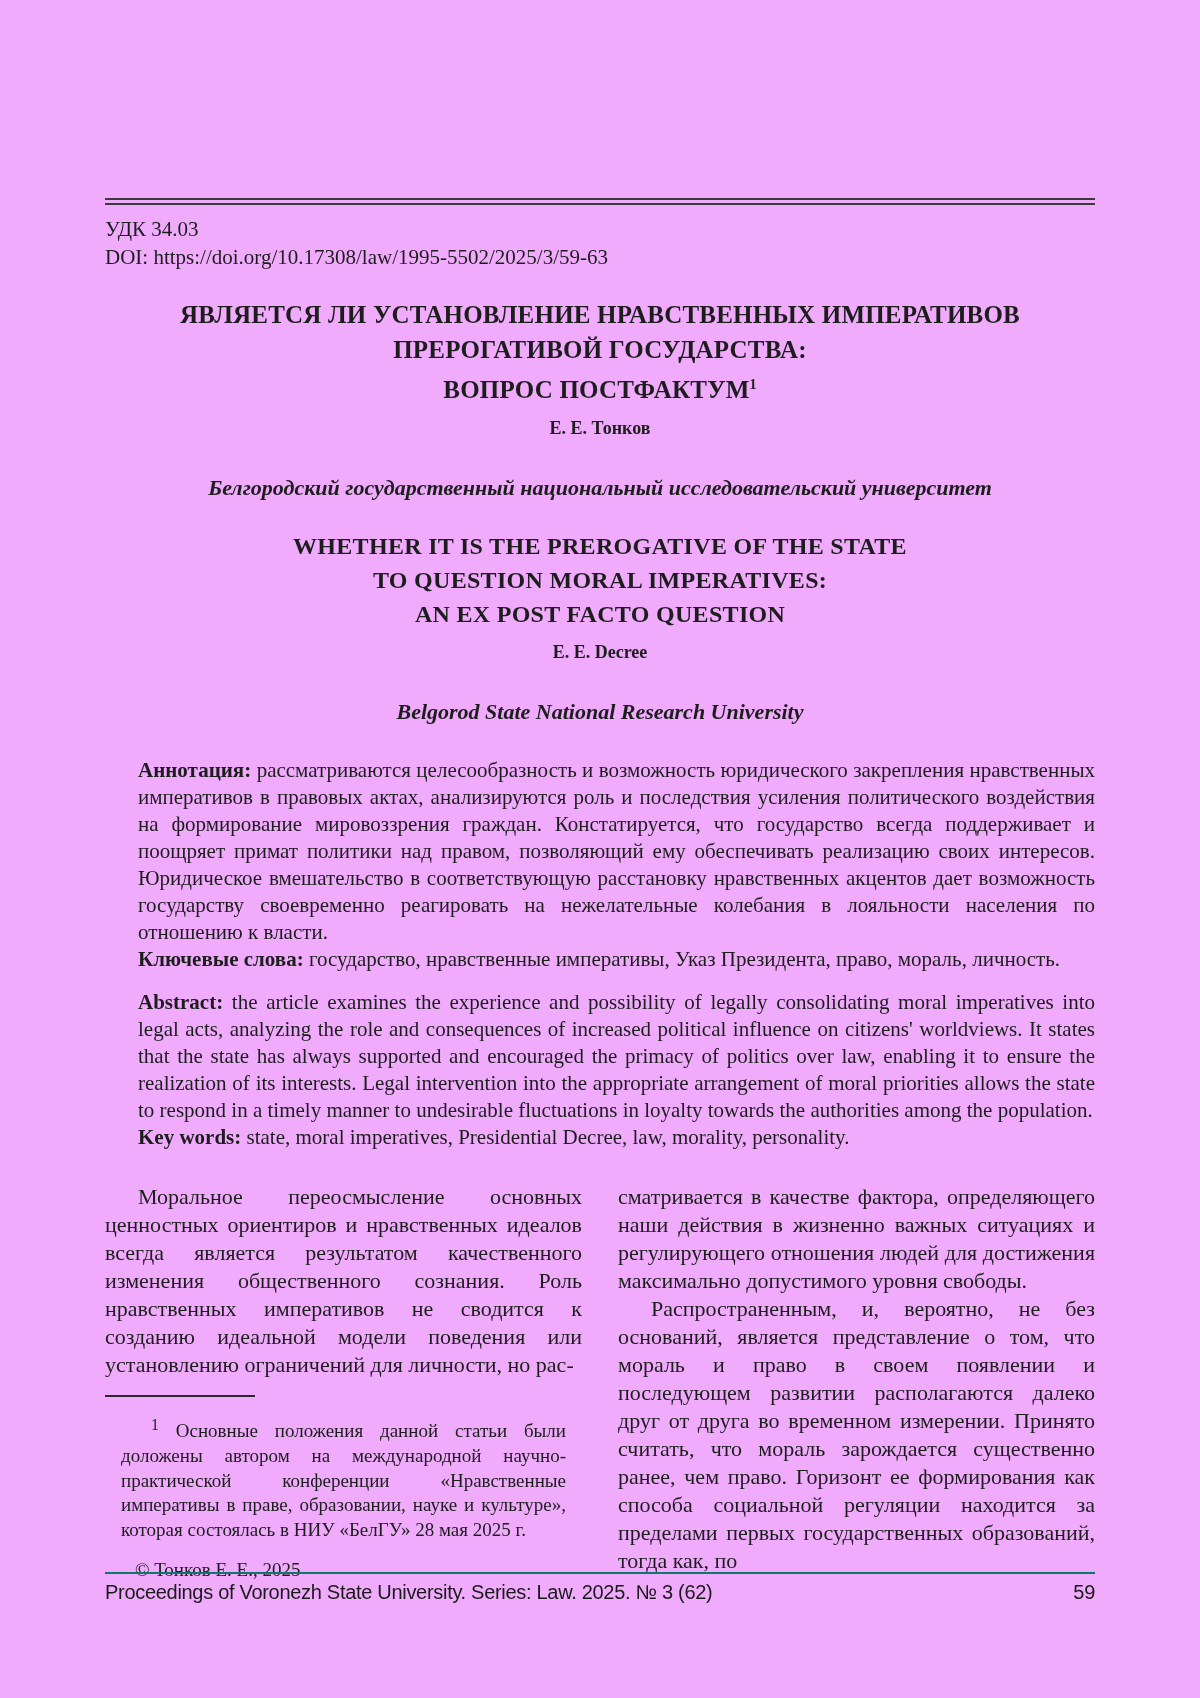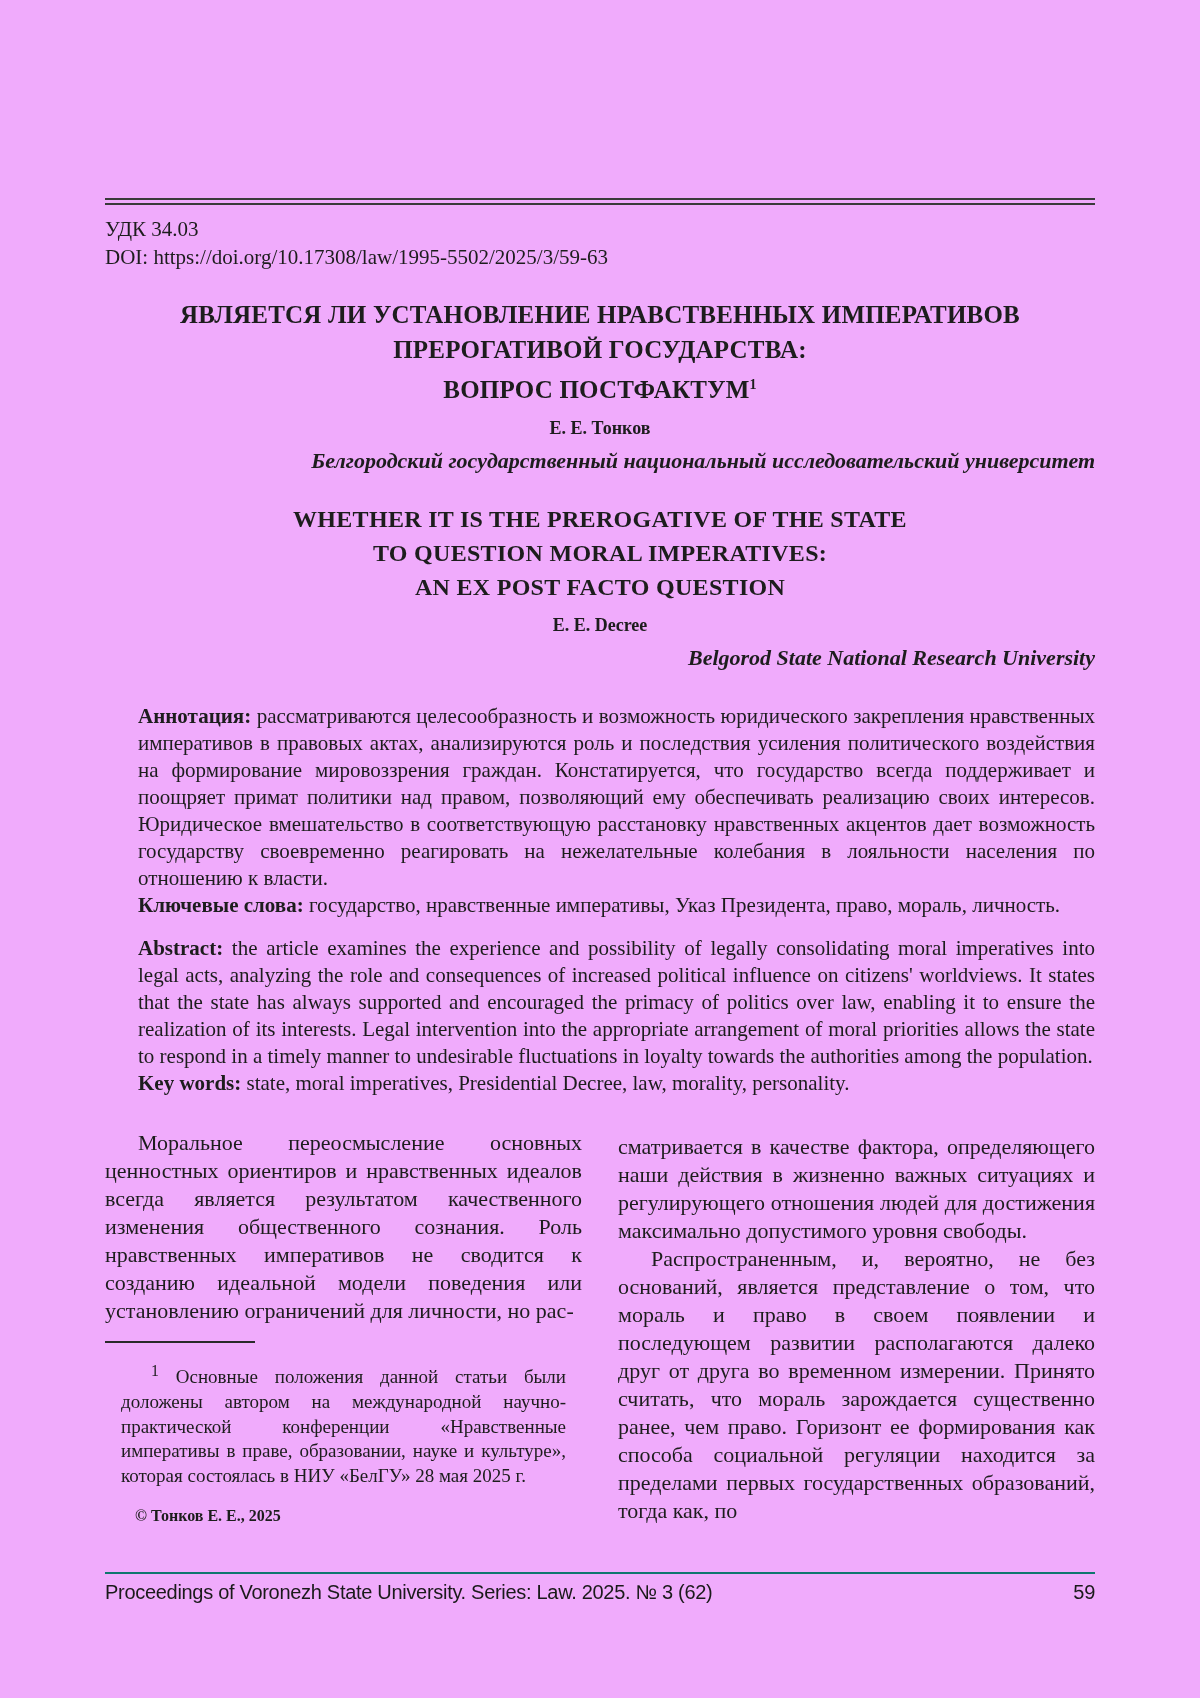--- a/index.html
+++ b/index.html
@@ -34,22 +34,22 @@
   }
   .title-ru sup, .title-en sup { font-size: 14px; }
   .author-line {
     margin-top: 8px;
     text-align: center;
     font-weight: bold;
     font-size: 18px;
     line-height: 26px;
   }
   .affil-line {
-    margin-top: 7px;
-    text-align: right;
+    margin-top: 34px;
+    text-align: center;
     font-weight: bold;
     font-style: italic;
     font-size: 22px;
     line-height: 26px;
   }
   .title-en {
     margin-top: 28px;
     text-align: center;
     font-weight: bold;
     font-size: 24px;
@@ -65,42 +65,40 @@
   }
   .abstract-block.en { margin-top: 16px; }
   .bold-label { font-weight: bold; }
   .columns {
     display: flex;
     gap: 36px;
     margin-top: 32px;
     font-size: 22px;
     line-height: 28px;
     text-align: justify;
-    align-items: center;
   }
   .col { width: 481px; }
   .col p { margin: 0; }
   .indent { text-indent: 33px; }
   .footnote-block {
     margin-top: 16px;
     font-size: 19px;
     line-height: 24.5px;
     text-align: justify;
   }
   .footnote-rule {
     width: 150px;
     border-top: 2px solid #2a2a2a;
     margin-bottom: 8px;
   }
   .footnote-block p { margin: 16px; text-indent: 30px; }
   .copyright-line {
     margin-top: 12px;
-    font-size: 16px;
+    font-size: 19px;
     text-indent: 30px;
-    font-weight: bold;
   }
   .footer {
     position: absolute;
     left: 105px;
     right: 105px;
     top: 1572px;
     border-top: 2px solid #0f766e;
     padding-top: 7px;
     display: flex;
     justify-content: space-between;

